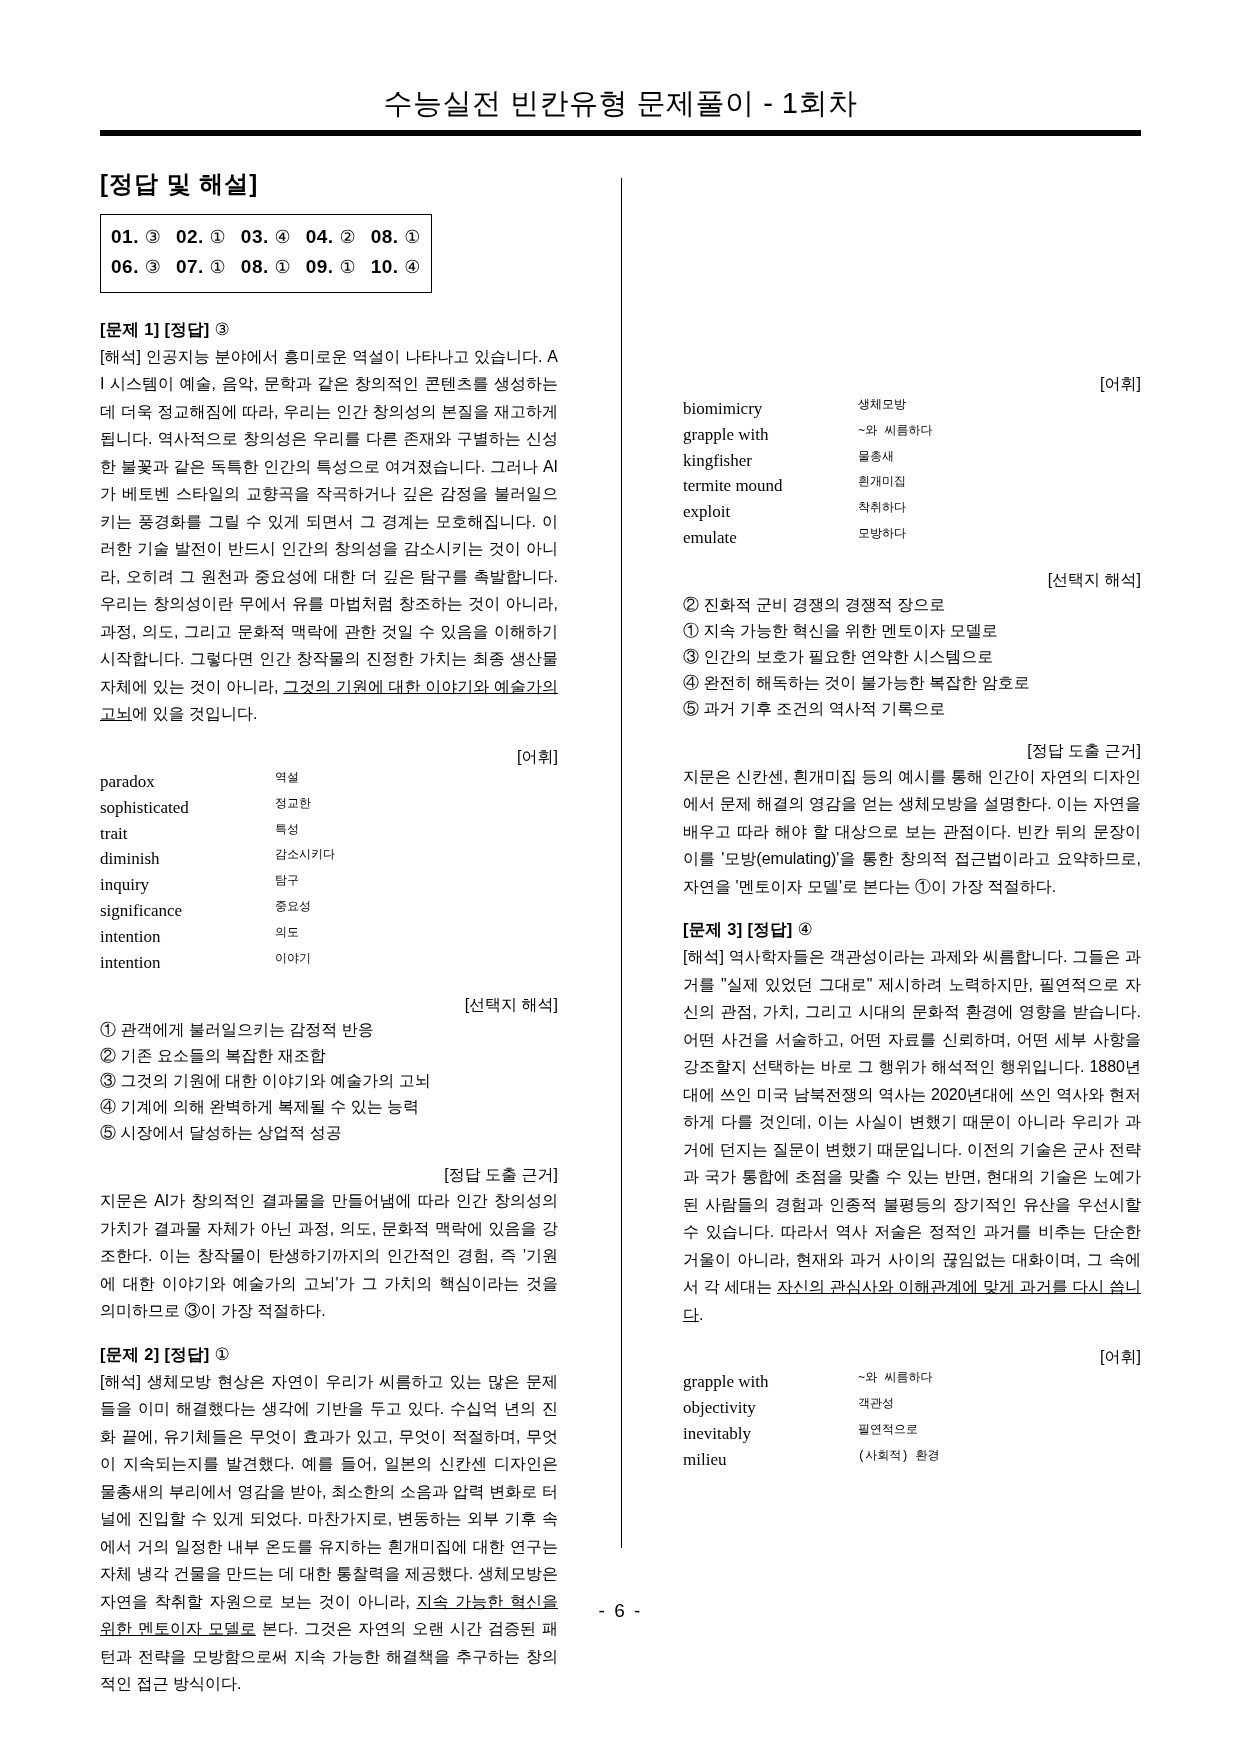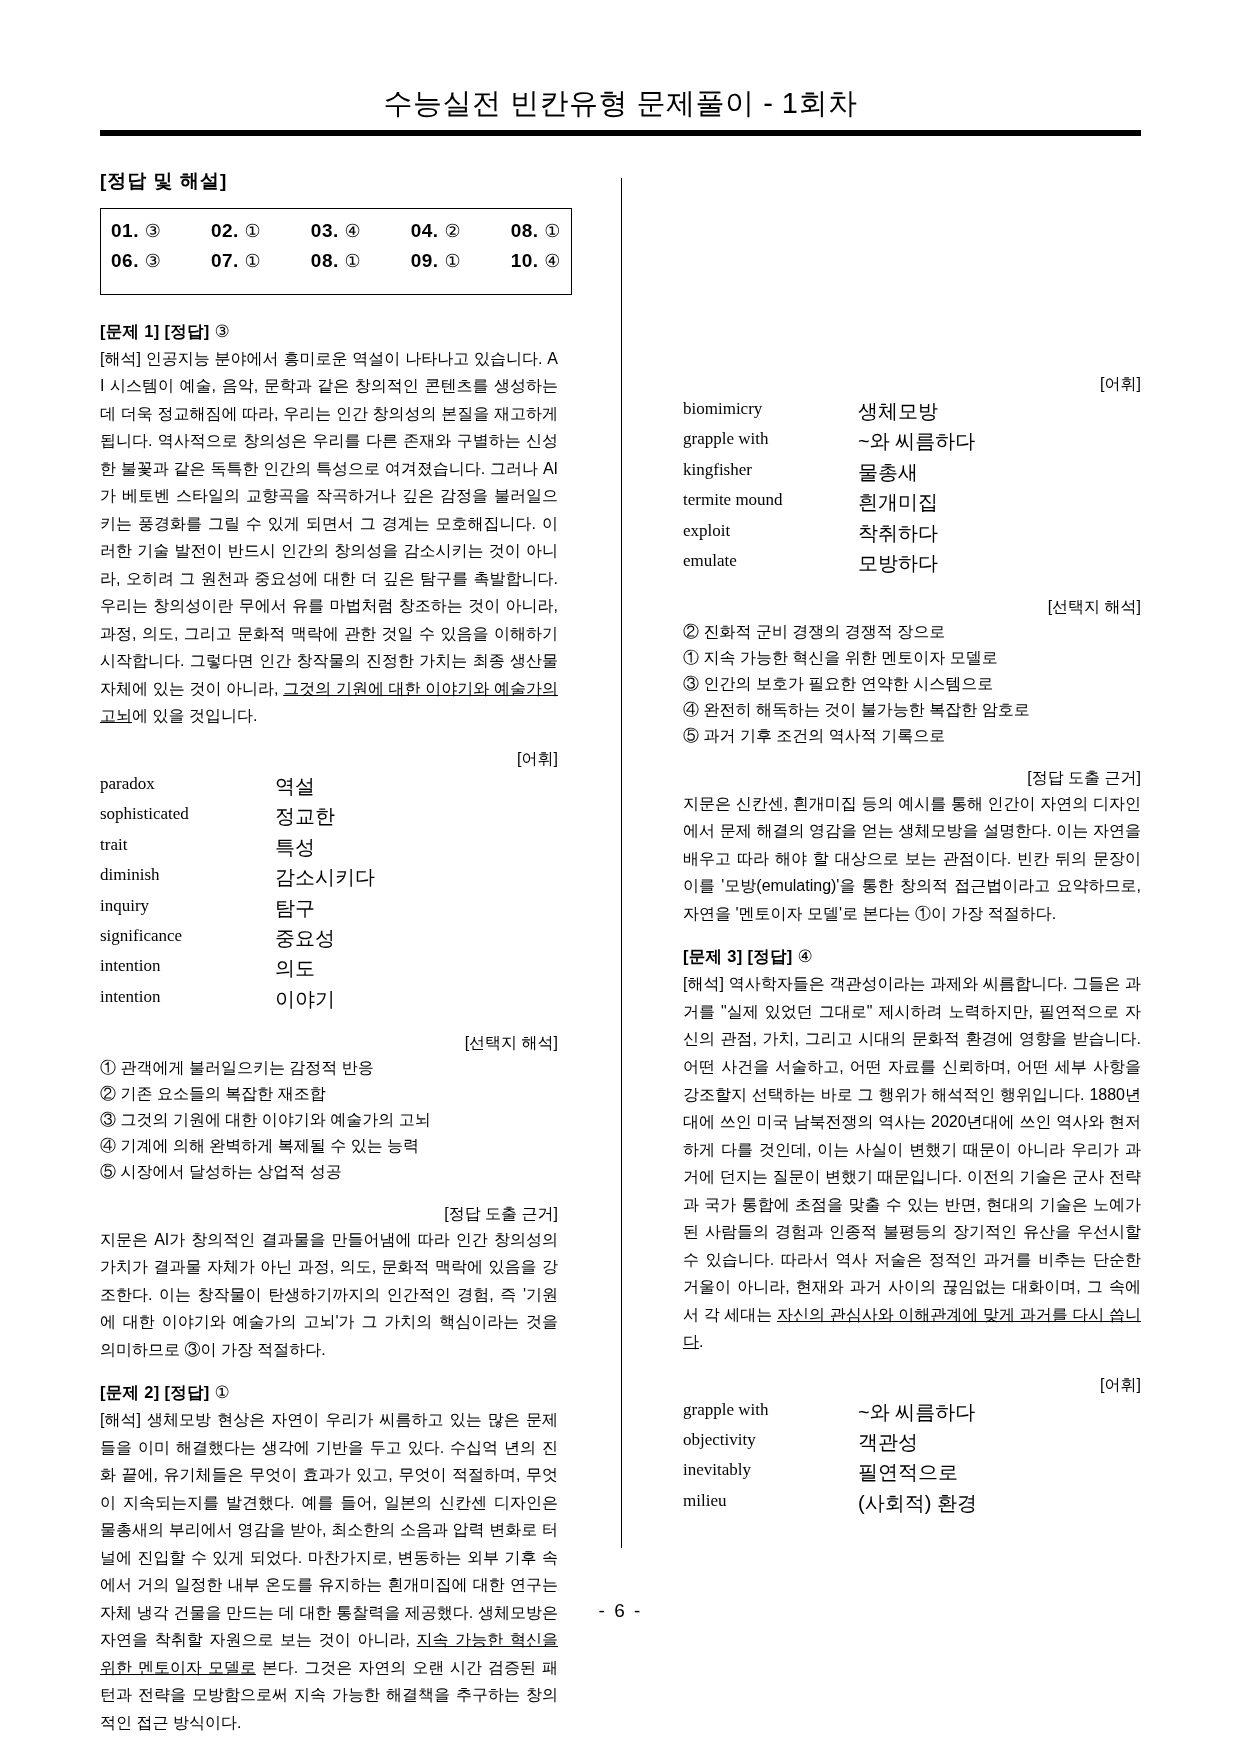--- a/index.html
+++ b/index.html
@@ -64,33 +64,33 @@
     position: absolute;
     left: 521px;
     top: 10px;
     width: 1px;
     height: 1370px;
     background: #000000;
   }
 
   
   .section-title {
-    font-size: 19px;
+    font-size: 24px;
     font-weight: bold;
     letter-spacing: 1px;
     margin: 0 0 14px 0;
   }
 
   
   .answer-box {
     border: 1.5px solid #000000;
-    padding: 7px 10px 18px 10px;
+    padding: 7px 10px 10px 10px;
     margin-bottom: 26px;
     box-sizing: border-box;
-    width: 472px;
+    width: 332px;
   }
   .answer-row {
     display: flex;
     justify-content: space-between;
     font-size: 19px;
     font-weight: bold;
     line-height: 1.55;
     font-family: "Liberation Sans", sans-serif;
   }
   .answer-cell {
@@ -139,22 +139,22 @@
     font-size: 16px;
     line-height: 1.52;
     vertical-align: top;
   }
   .vocab .term {
     width: 175px;
     font-family: "Liberation Serif", serif;
     font-size: 17px;
   }
   .vocab .mean {
-    font-family: Liberation Sans, sans-serif;
-    font-size: 20px;
+    font-family: Liberation Mono, monospace;
+    font-size: 12px;
   }
 
   
   .choices { margin: 0; }
   .choice {
     font-size: 16px;
     line-height: 1.62;
     white-space: nowrap;
   }
 

